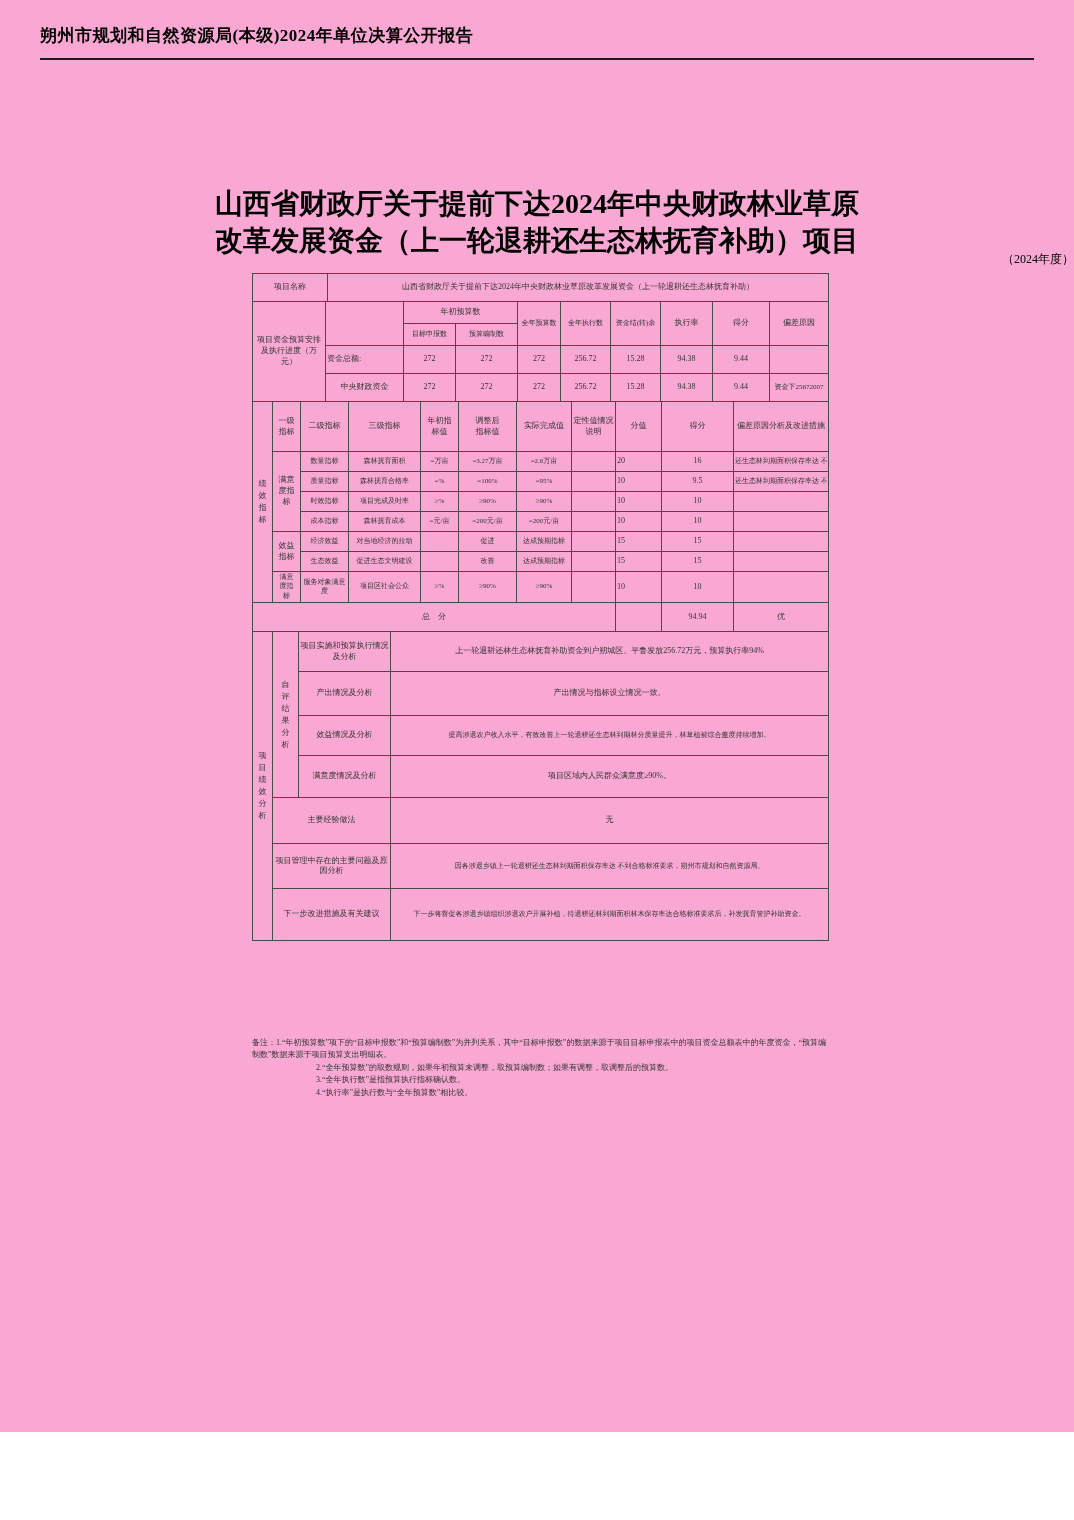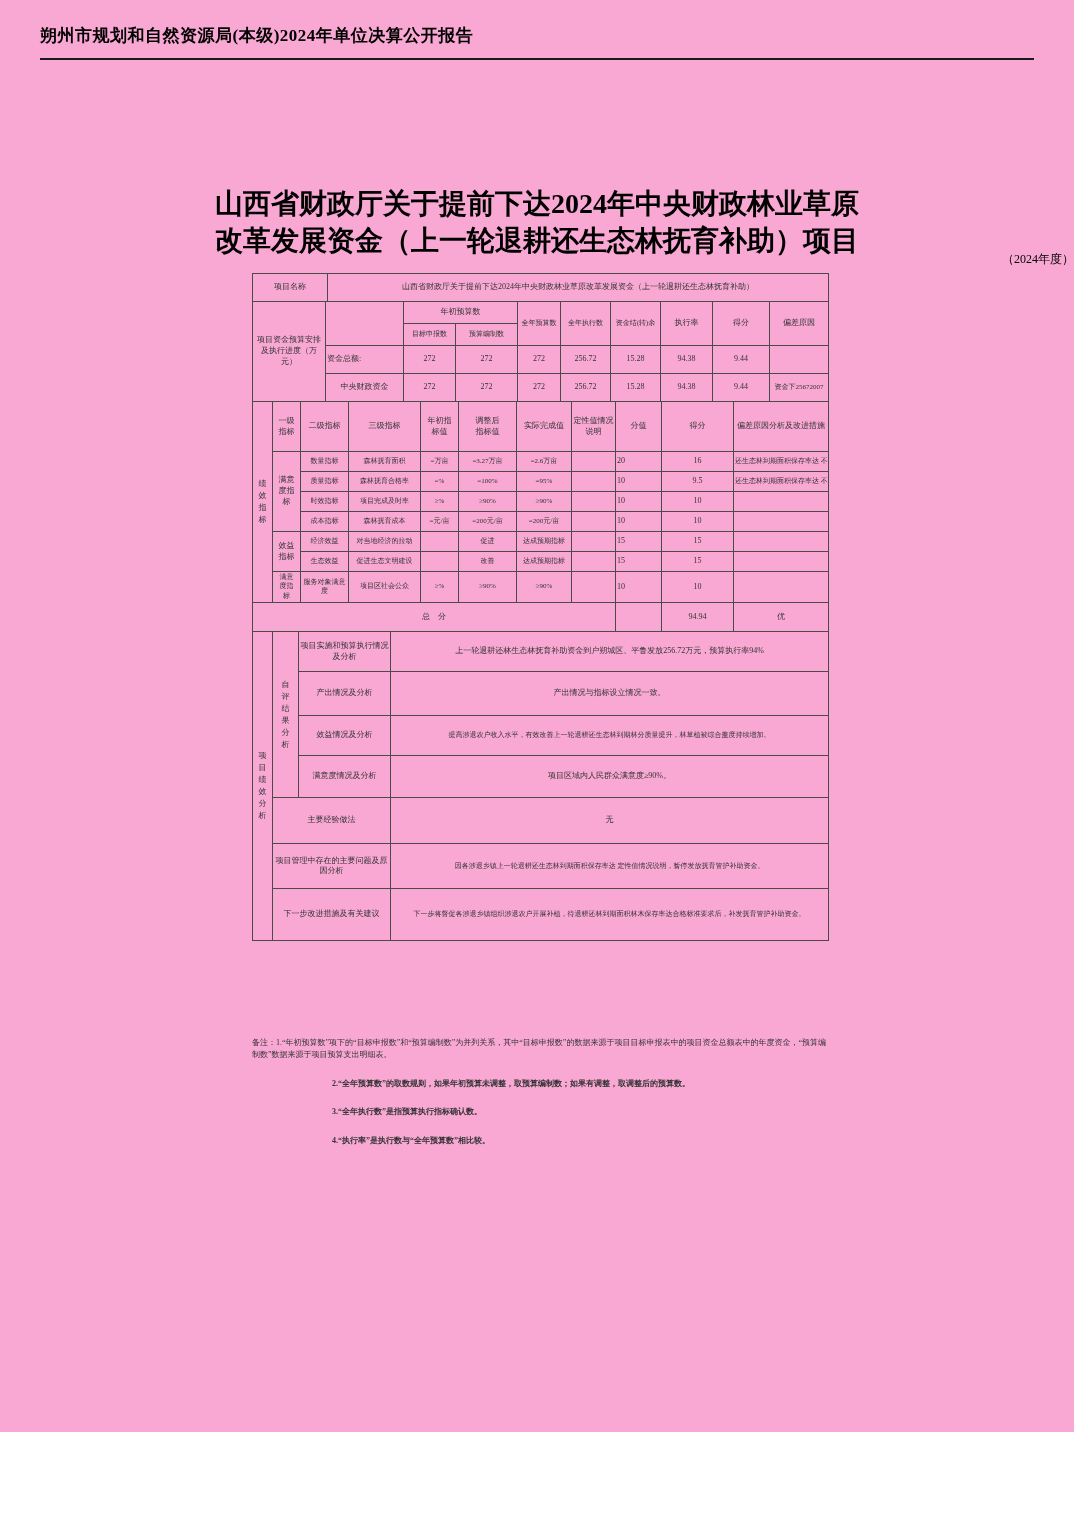--- a/index.html
+++ b/index.html
@@ -19,21 +19,21 @@
   .nw{white-space:nowrap;}
   .pre{white-space:pre;}
   .f7{font-size:7px;}
   .v1{display:inline-block;width:9px;word-break:break-all;line-height:1.5;}
   .v2{display:inline-block;width:17px;word-break:break-all;line-height:1.5;}
   .w2{display:inline-block;width:17px;word-break:break-all;}
   .w3{display:inline-block;width:25px;word-break:break-all;}
   .notes{position:absolute;left:252px;top:1037px;width:580px;font-size:8px;line-height:1.55;
          color:#333;text-align:left;}
   .notes .n1{margin:0;}
-  .notes .ni{margin:16px;padding-left:64px;font-weight:bold;}
+  .notes .ni{margin:0;padding-left:64px;}
   .page-num{position:absolute;left:0;top:1545px;width:100%;text-align:center;
             font-size:15px;font-weight:bold;}
 </style>
 </head>
 <body>
 
 <div class="page">
 
   <div class="doc-header">朔州市规划和自然资源局(本级)2024年单位决算公开报告</div>
   <div class="header-rule"></div>
@@ -258,21 +258,21 @@
       <tr style="height:42px">
         <td>满意度情况及分析</td>
         <td>项目区域内人民群众满意度≥90%。</td>
       </tr>
       <tr style="height:46px">
         <td colspan="2">主要经验做法</td>
         <td>无</td>
       </tr>
       <tr style="height:45px">
         <td colspan="2">项目管理中存在的主要问题及原因分析</td>
-        <td class="f7">因各涉退乡镇上一轮退耕还生态林到期面积保存率达 定性值情况说明，暂停发放抚育管护补助资金。</td>
+        <td class="f7">因各涉退乡镇上一轮退耕还生态林到期面积保存率达 不到合格标准要求，朔州市规划和自然资源局。</td>
       </tr>
       <tr style="height:52px">
         <td colspan="2">下一步改进措施及有关建议</td>
         <td class="f7">下一步将督促各涉退乡镇组织涉退农户开展补植，待退耕还林到期面积林木保存率达合格标准要求后，补发抚育管护补助资金。</td>
       </tr>
     </tbody>
       </table>
   </div>
 
   <div class="notes">

